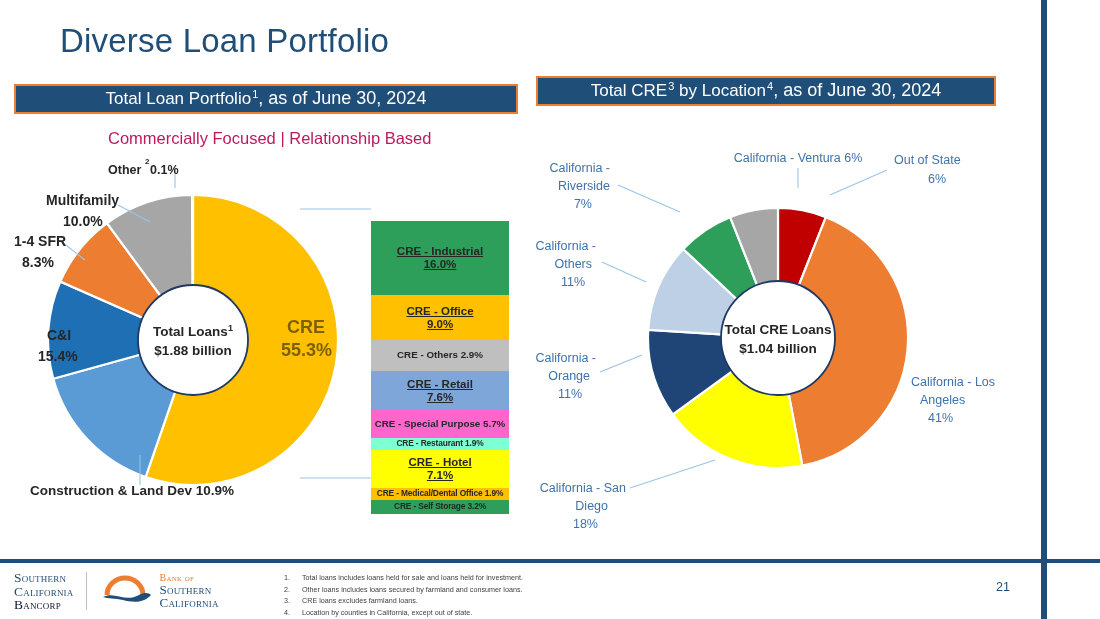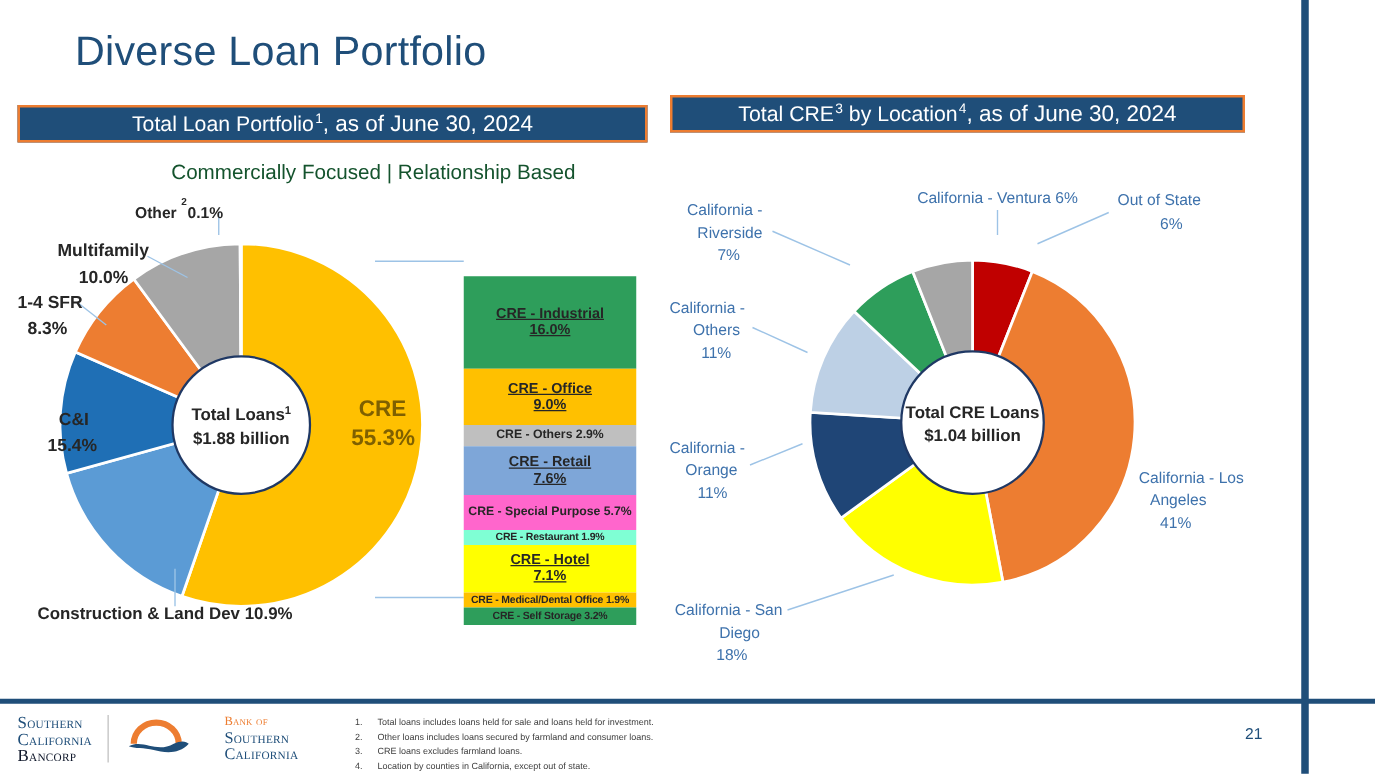--- a/index.html
+++ b/index.html
@@ -30,21 +30,21 @@
     color:#ffffff;box-sizing:border-box;
   }
   .banner-main{font-size:17px;font-weight:400;white-space:nowrap;}
   .banner-sup{font-size:11px;vertical-align:super;margin-left:1px;}
   .banner-sub{font-size:18px;font-weight:400;}
   #banner-left{left:14px;top:84px;width:504px;height:30px;}
   #banner-right{left:536px;top:76px;width:460px;height:30px;}
 
   .subtitle{
     position:absolute;left:108px;top:129px;
-    font-size:16.5px;color:#14532d;white-space:nowrap;margin-left:29px;
+    font-size:16.5px;color:#be185d;white-space:nowrap;
   }
 
   
   .chart-svg{position:absolute;}
   #donut-left{left:0px;top:150px;width:530px;height:370px;}
   #donut-right{left:530px;top:140px;width:470px;height:400px;}
 
   .lbl{font-family:"Liberation Sans",sans-serif;}
   .lbl-dark{fill:#262626;font-weight:bold;}
   .lbl-blue{fill:#3E72AC;font-weight:400;}
@@ -68,21 +68,21 @@
   
   .footer{position:absolute;left:0;top:563px;width:1100px;height:44px;}
   .logo-wrap{position:absolute;left:14px;top:8px;display:flex;align-items:center;gap:12px;}
   .logo-sc{font-family:"Liberation Serif",serif;line-height:1.0;}
   .logo-sc div{font-variant:small-caps;font-size:13.5px;letter-spacing:.2px;}
   .logo-sc .l1{color:#1F4E79;}
   .logo-sc .l2{color:#1F4E79;}
   .logo-sc .l3{color:#0f172a;}
   .logo-div{width:1px;height:38px;background:#BFBFBF;}
   .logo-bsc{display:flex;align-items:center;gap:5px;}
-  .logo-bsc-txt{font-family:"Liberation Serif",serif;line-height:1.0;margin-left:20px;}
+  .logo-bsc-txt{font-family:"Liberation Serif",serif;line-height:1.0;}
   .logo-bsc-txt div{font-variant:small-caps;letter-spacing:.2px;}
   .logo-bsc-txt .b1{color:#ED7D31;font-size:10px;}
   .logo-bsc-txt .b2{color:#1F4E79;font-size:13px;}
   .logo-bsc-txt .b3{color:#1F4E79;font-size:13px;}
 
   .notes{position:absolute;left:284px;top:9px;width:430px;}
   .note-row{display:flex;font-size:7.2px;color:#404040;line-height:1.62;}
   .note-num{width:18px;flex:none;}
   .page-num{position:absolute;left:996px;top:580px;font-size:12.5px;color:#1F4E79;}
 </style>
@@ -154,21 +154,21 @@
 
   <div id="cre-legend">
       <div class="leg-row" style="background: rgb(46, 158, 91); height: 74px;">
         <div class="leg-big">CRE - Industrial</div>
         <div class="leg-big">16.0%</div>
       </div>
       <div class="leg-row" style="background: rgb(255, 192, 0); height: 45px;">
         <div class="leg-big">CRE - Office</div>
         <div class="leg-big">9.0%</div>
       </div>
-      <div class="leg-row" style="background: rgb(191, 191, 191); height: 17px;">
+      <div class="leg-row" style="background: rgb(191, 191, 191); height: 31px;">
         <div class="leg-mid">CRE - Others 2.9%</div>
       </div>
       <div class="leg-row" style="background: rgb(126, 166, 216); height: 39px;">
         <div class="leg-big">CRE - Retail</div>
         <div class="leg-big">7.6%</div>
       </div>
       <div class="leg-row" style="background: rgb(255, 102, 204); height: 28px;">
         <div class="leg-mid">CRE - Special Purpose 5.7%</div>
       </div>
       <div class="leg-row" style="background: rgb(127, 255, 212); height: 12px;">

